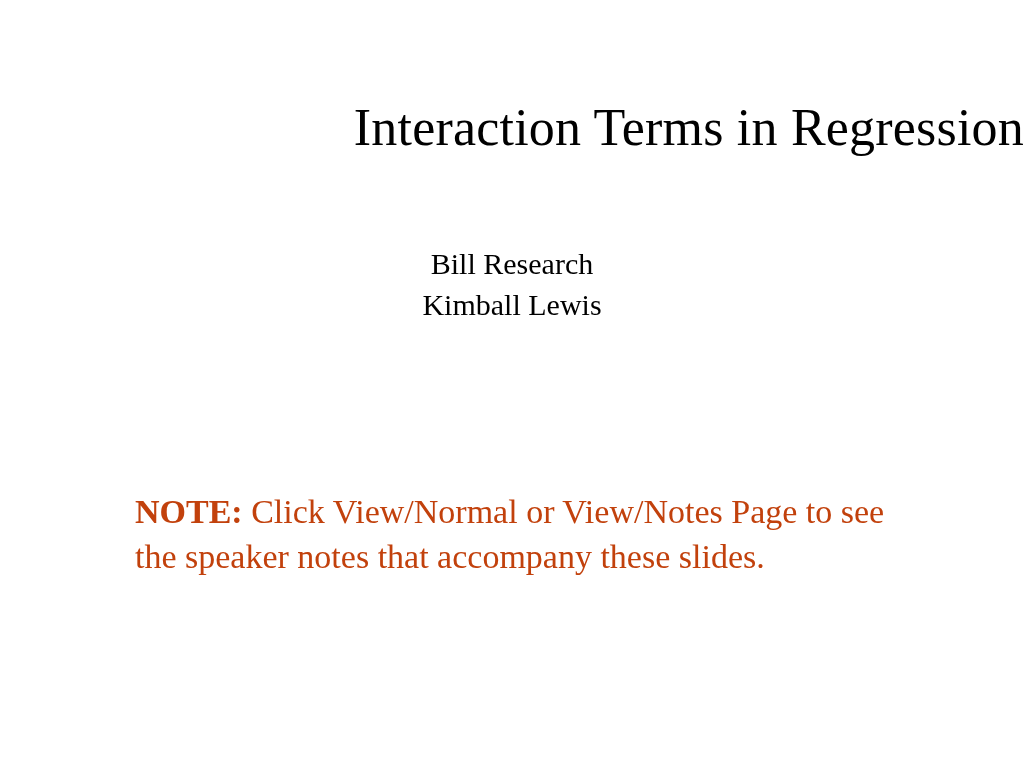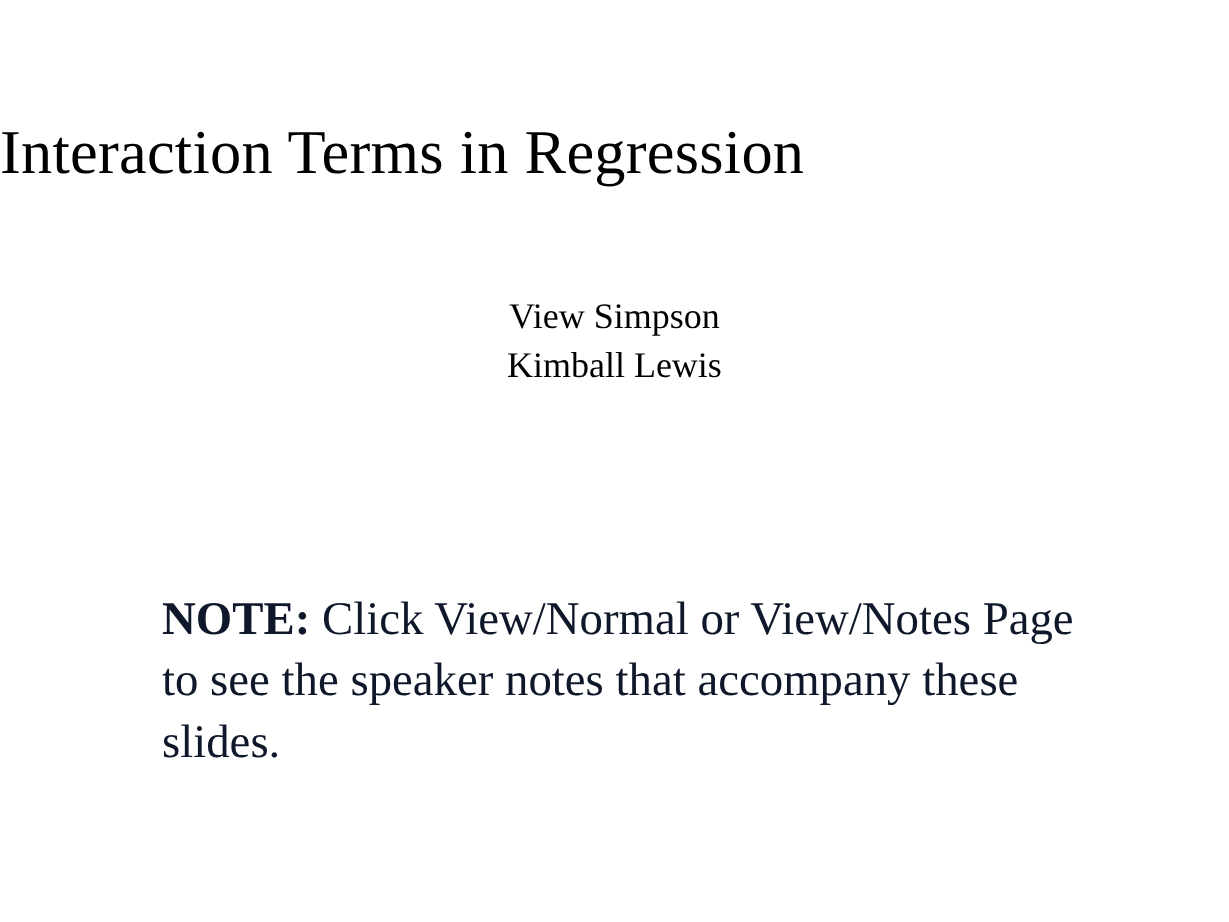--- a/index.html
+++ b/index.html
@@ -16,21 +16,21 @@
     width: 1024px;
     height: 768px;
     position: relative;
     box-sizing: border-box;
   }
   .title {
     position: absolute;
     top: 98px;
     left: 0;
     width: 100%;
-    text-align: left;
+    text-align: right;
     font-size: 52px;
     font-weight: 400;
     letter-spacing: 0.2px;
   }
   .authors {
     position: absolute;
     top: 244px;
     left: 0;
     width: 100%;
     text-align: center;
@@ -39,38 +39,38 @@
     font-weight: 400;
   }
   .authors div {
     margin: 0;
   }
   .note-block {
     position: absolute;
     top: 490px;
     left: 135px;
     width: 770px;
-    font-size: 39px;
+    font-size: 34px;
     line-height: 1.32;
-    color: #0f172a;
+    color: #c2410c;
     text-align: left;
   }
   .note-label {
     font-weight: 700;
   }
 </style>
 </head>
 <body>
 
 <div class="slide">
 
   <div class="title">Interaction Terms in Regression</div>
 
   <div class="authors">
-    <div>View Simpson</div>
+    <div>Bill Research</div>
     <div>Kimball Lewis</div>
   </div>
 
   <div class="note-block">
     <span class="note-label">NOTE:</span><span> Click View/Normal or View/Notes Page to see the speaker notes that accompany these slides.</span>
   </div>
 
 </div>
 
 </body></html>

